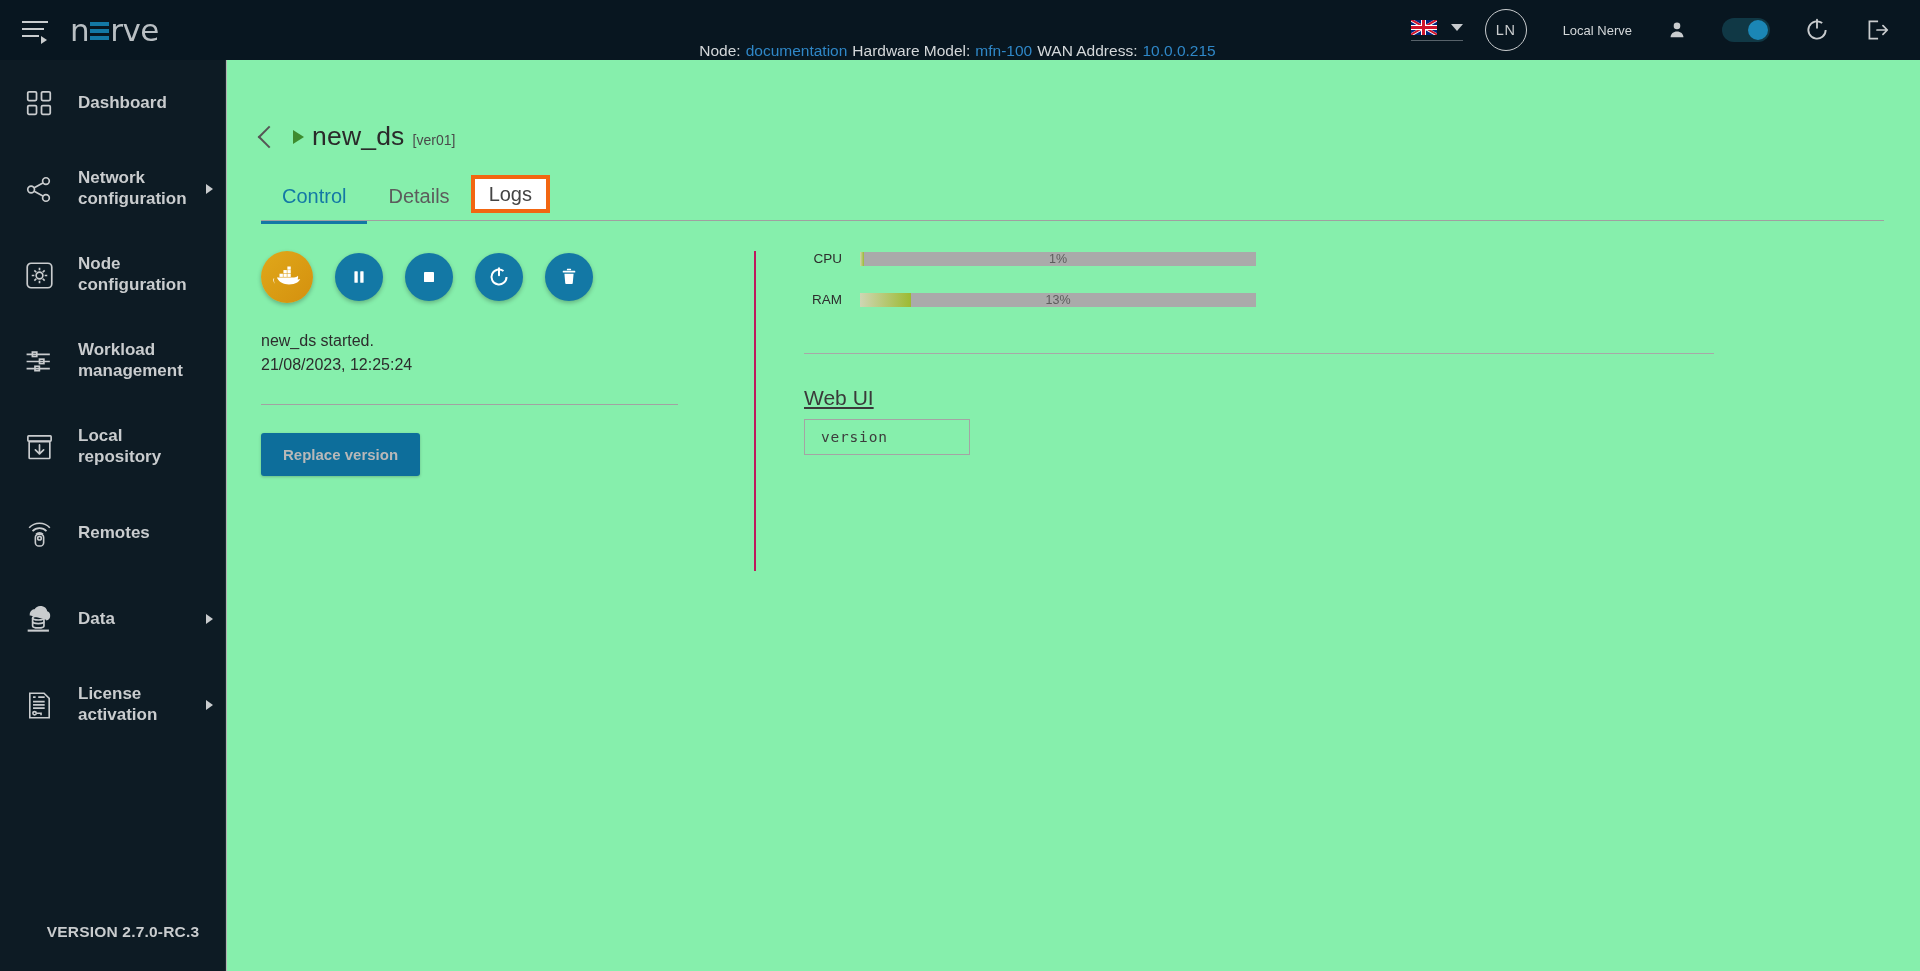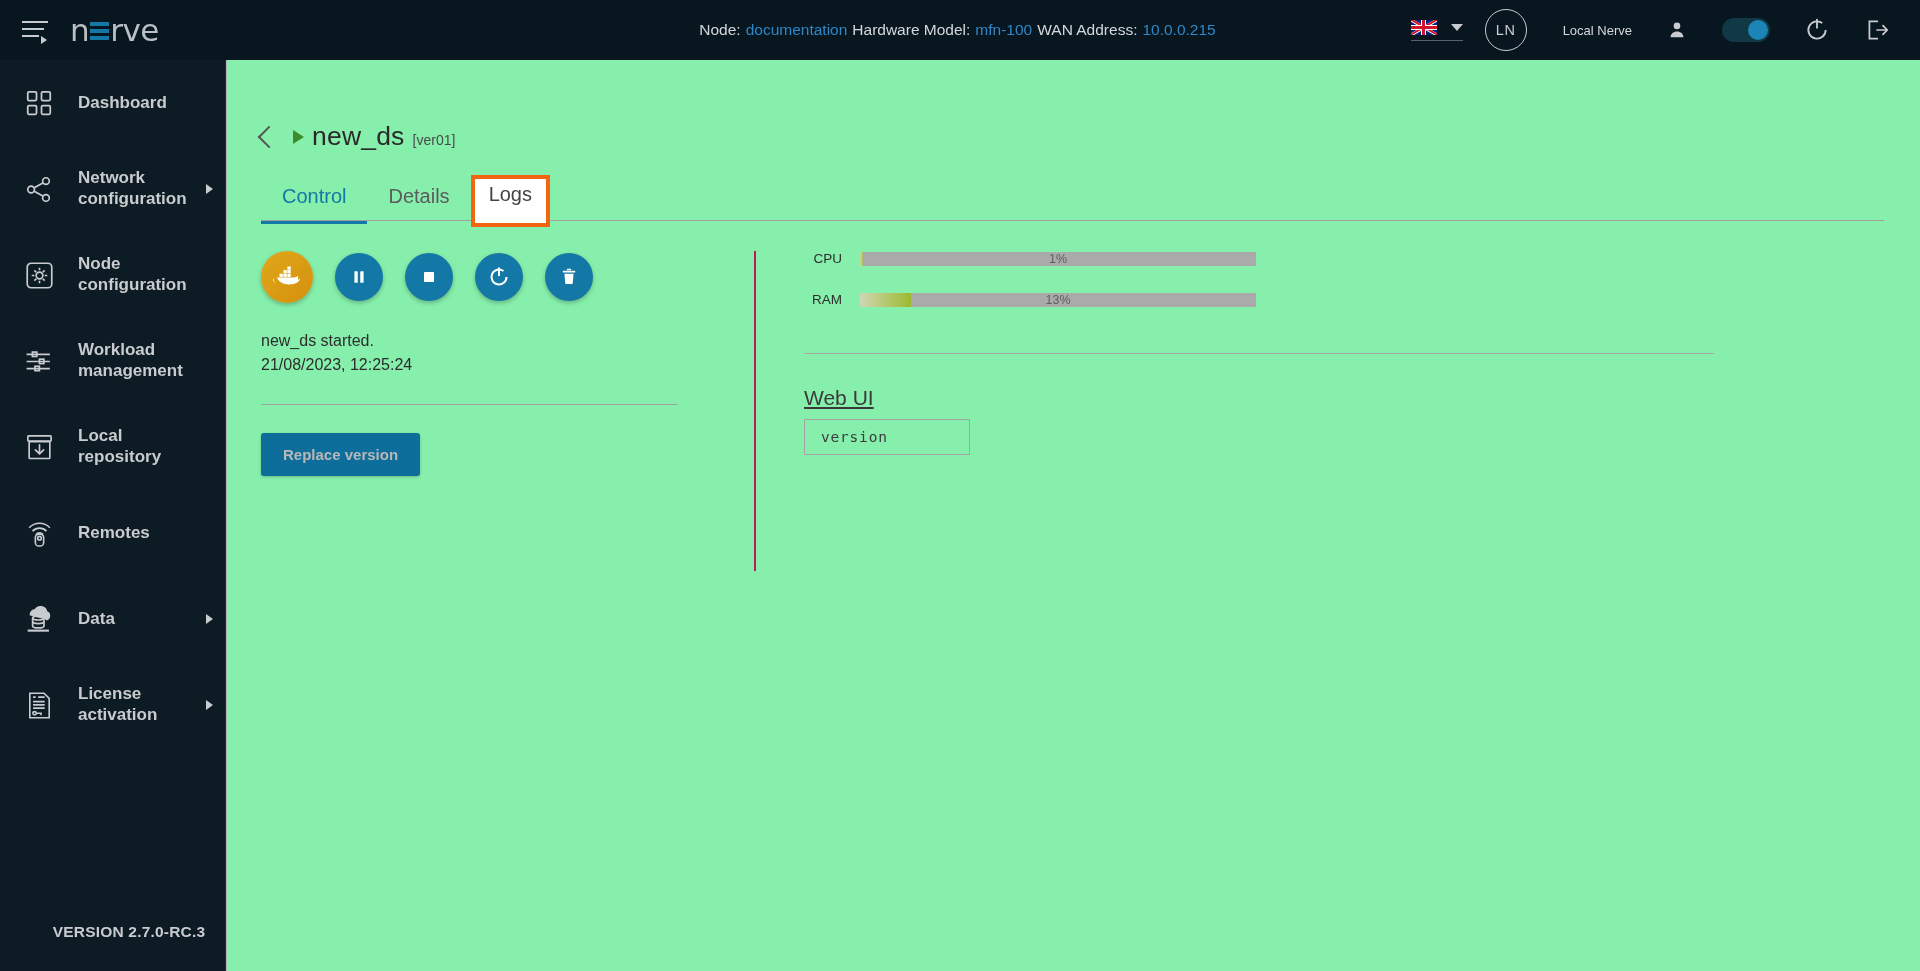--- a/index.html
+++ b/index.html
@@ -48,21 +48,21 @@
   .logo .eq s {
     position: absolute; left: 0; width: 19px; height: 4px;
     background: #1378a5; display: block; text-decoration: none;
   }
   .logo .eq s:nth-child(1) { top: 1px; }
   .logo .eq s:nth-child(2) { top: 8px; }
   .logo .eq s:nth-child(3) { top: 15px; }
 
   .topinfo {
     position: absolute; left: 0; right: 0; top: 0; height: 60px;
-    display: flex; align-items: center; justify-content: center;
+    display: flex; align-items: flex-end; justify-content: center;
     font-size: 15.5px; color: #d4d8da; pointer-events: none;
   }
   .topinfo span { margin-right: 5px; }
   .topinfo .val { color: #2f87c7; }
 
   .topright {
     position: absolute; right: 0; top: 0; height: 60px;
     display: flex; align-items: center; gap: 0;
   }
   .flagwrap {
@@ -142,21 +142,21 @@
     max-width: 130px;
   }
   .navarrow {
     position: absolute; right: 12px; top: 50%;
     transform: translateY(-50%);
     width: 0; height: 0;
     border-top: 5px solid transparent; border-bottom: 5px solid transparent;
     border-left: 7px solid #c9ccce;
   }
   .version {
-    position: absolute; bottom: 30px; left: 16px; width: 226px;
+    position: absolute; bottom: 30px; left: 10px; width: 226px;
     text-align: center; color: #c9ccce;
     font-size: 15.5px; font-weight: 700; letter-spacing: 0.2px;
   }
 
   
   .main {
     position: absolute; left: 227px; top: 60px;
     width: 1693px; height: 911px;
     background: #86efac;
   }
@@ -194,21 +194,21 @@
     color: #5c5c5c; cursor: pointer; position: relative;
   }
   .tab.active { color: #1378a5; }
   .tab.active::after {
     content: ""; position: absolute; left: 0; right: 0; bottom: -1px;
     height: 3px; background: #1378a5;
   }
   .tab.highlight {
     background: #fff; color: #444;
     outline: 4px solid #f26611; outline-offset: -4px;
-    padding: 8px 18px 21px 18px; margin-top: -4px;
+    padding: 8px 18px 7px 18px; margin-top: -4px;
   }
 
   .panels { display: flex; margin-top: 20px; }
   .leftpanel { width: 527px; padding-left: 34px; flex: none; }
   .rightpanel {
     flex: 1; border-left: 2px solid #be185d;
     padding-left: 48px; min-height: 320px;
     margin-top: 10px;
   }
 

